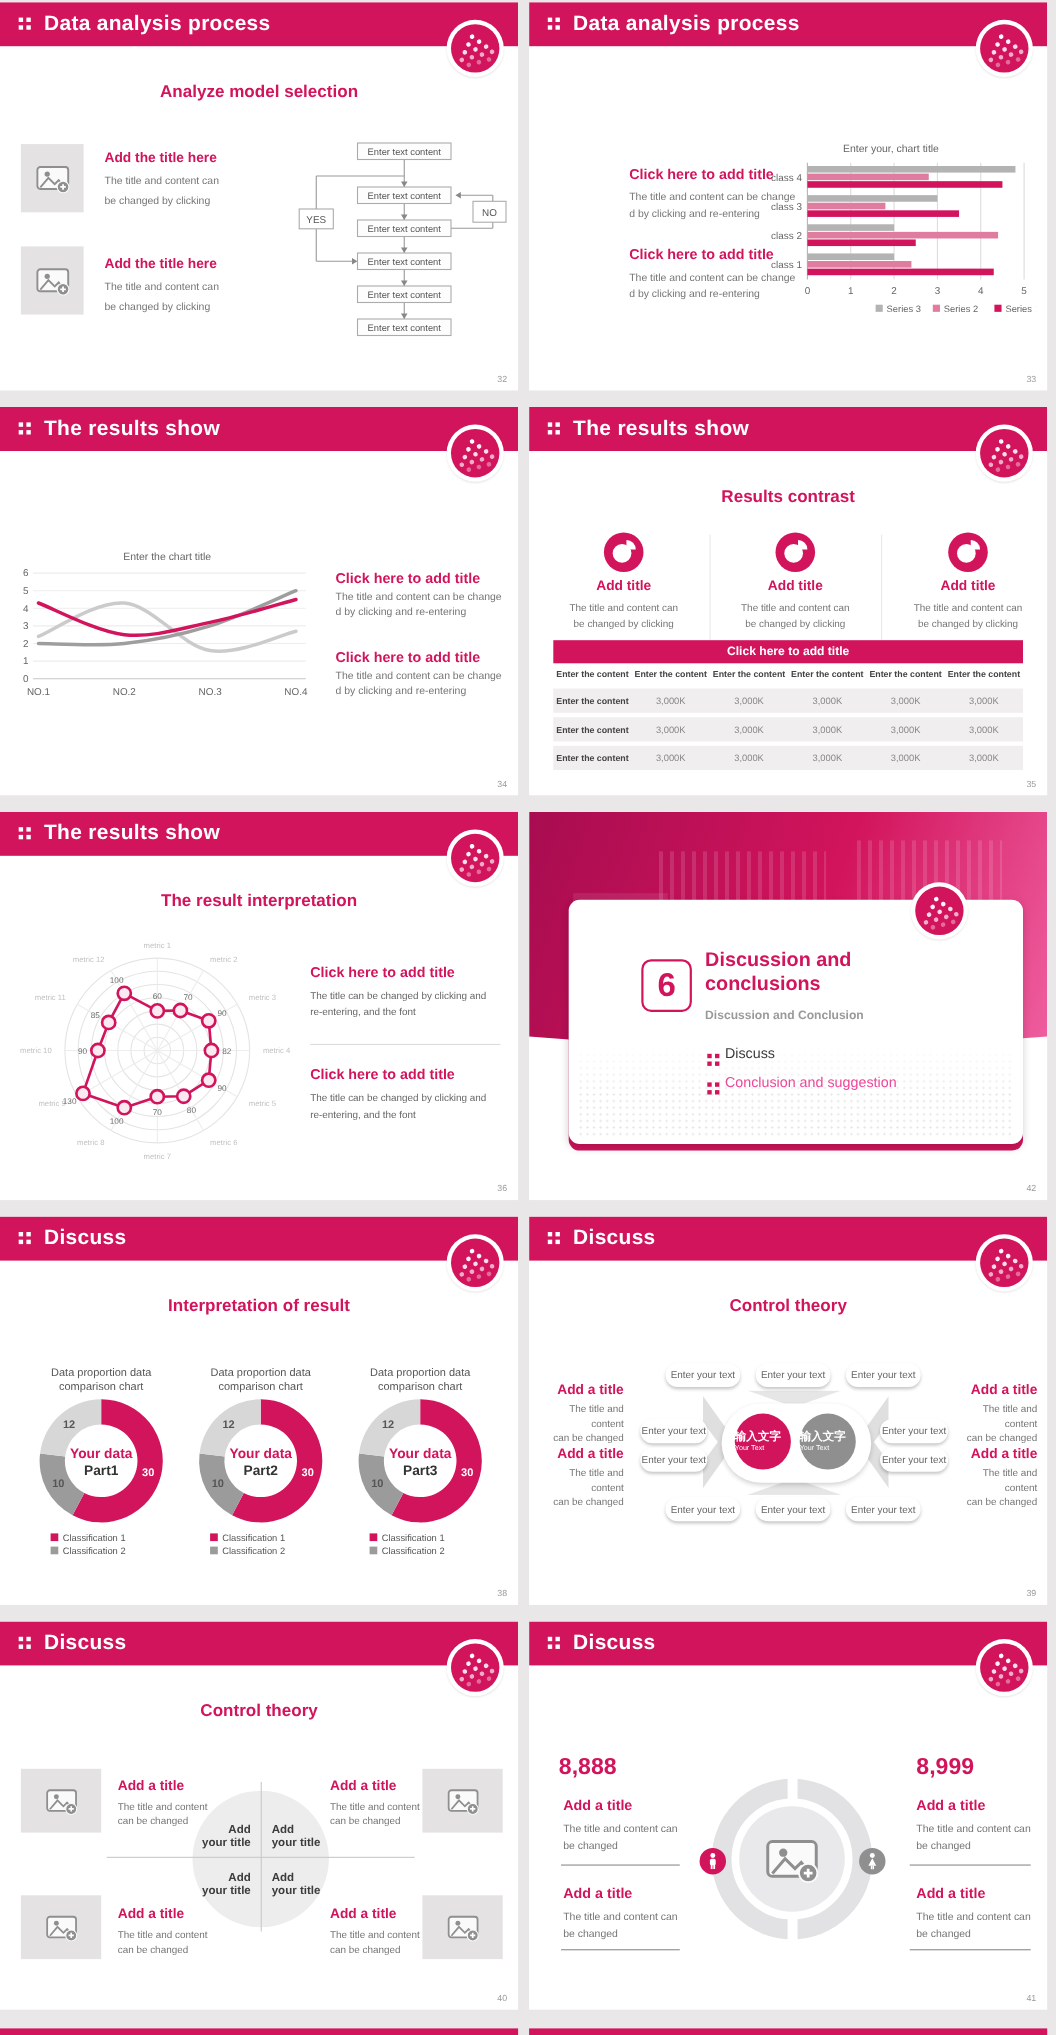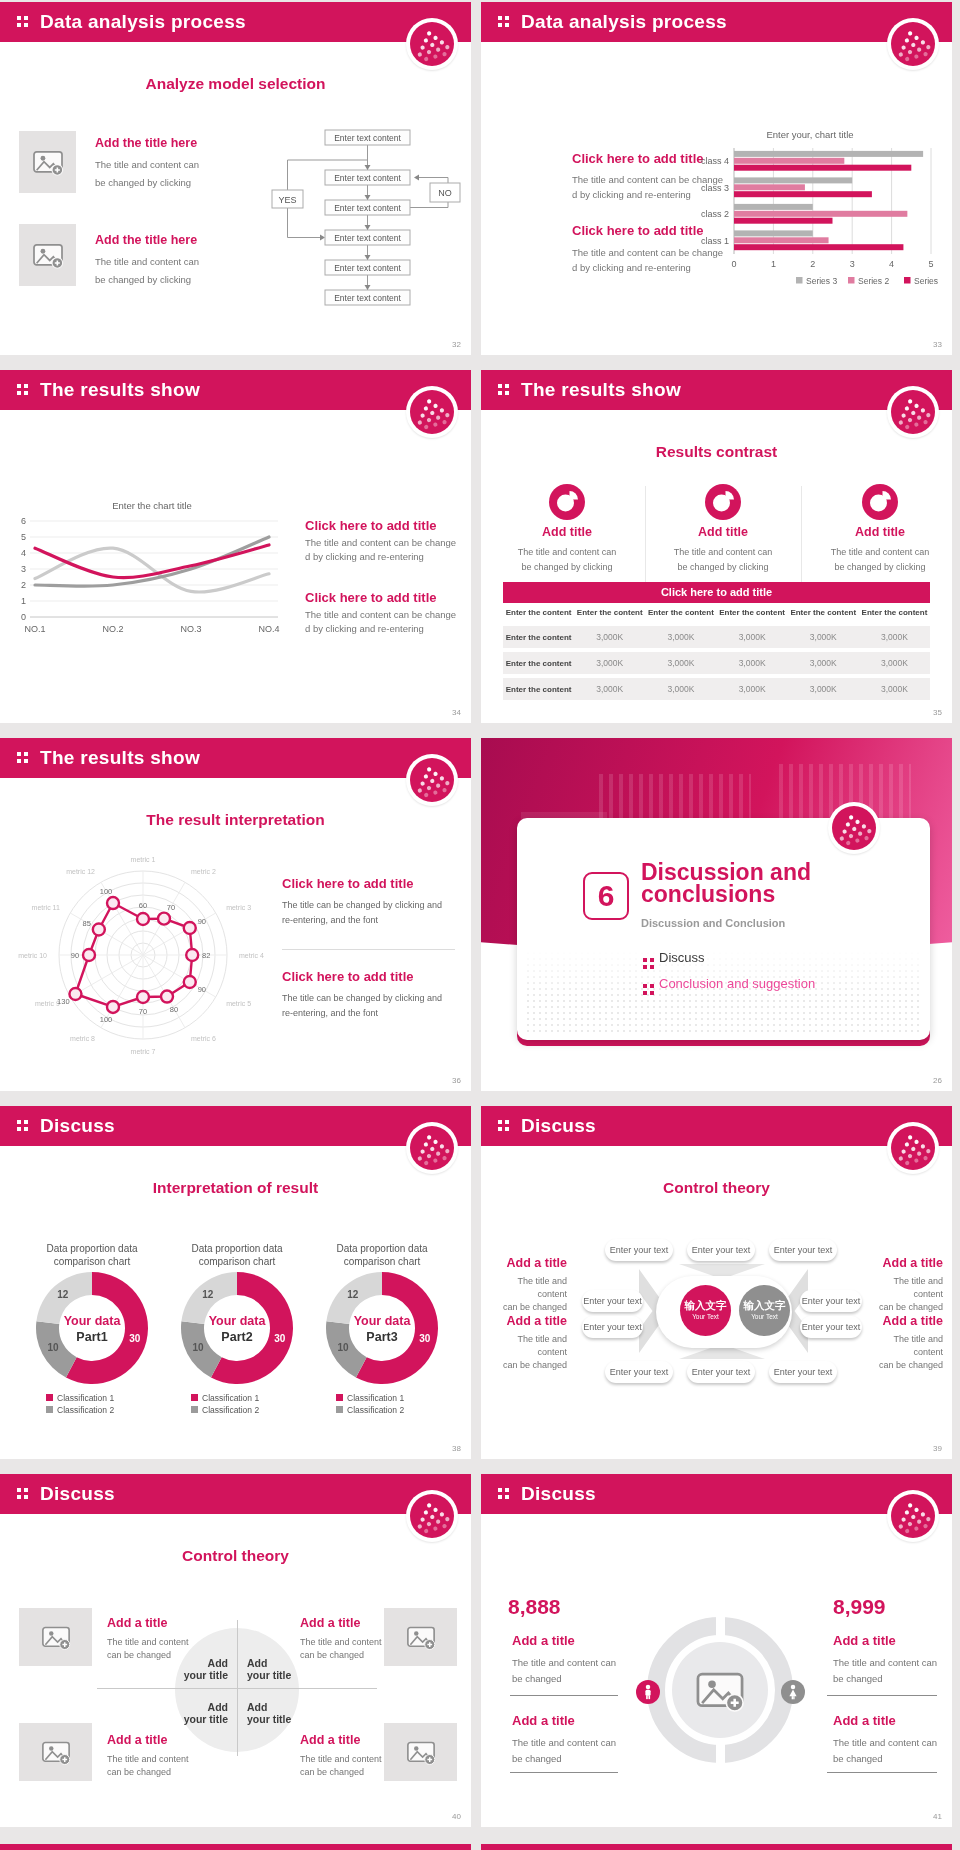--- a/index.html
+++ b/index.html
@@ -24,21 +24,21 @@
   .ph{background:#E4E2E2;display:flex;align-items:center;justify-content:center;}
   svg.ph-ic{display:block;}
   .pill{position:absolute;height:22px;background:#fff;border-radius:11px;box-shadow:0 2px 3px rgba(0,0,0,.22);
         color:#666;font-size:9px;text-align:center;line-height:22px;z-index:3;}
   .cell{flex:1;text-align:center;}
   .trow{display:flex;align-items:center;height:22px;background:#F0EEEE;margin-bottom:4px;}
   .chev{position:absolute;width:30px;height:84px;background:#DFDFDF;z-index:1;
         clip-path:polygon(0 0,100% 50%,0 100%,0 72%,45% 50%,0 28%);}
   .vtri{position:absolute;width:86px;height:15px;background:#E6E6E6;z-index:1;
         clip-path:polygon(0 0,100% 0,50% 100%);}
-  .ccirc{position:absolute;width:51px;height:51px;border-radius:50%;z-index:3;color:#fff;text-align:center;margin-left:12px;}
+  .ccirc{position:absolute;width:51px;height:51px;border-radius:50%;z-index:3;color:#fff;}
   .ccirc .cn{font-size:10.5px;font-weight:bold;margin-top:14px;}
   .ccirc .en{font-size:6.5px;}
   .pcirc{position:absolute;width:24px;height:24px;border-radius:50%;display:flex;align-items:center;justify-content:center;}
   .card{position:absolute;left:36px;top:80px;width:413px;height:222px;border-radius:10px;background:#fff;
         box-shadow:0 3px 8px rgba(0,0,0,.18);}
   .card:after{content:'';position:absolute;left:8px;right:8px;bottom:5px;height:85px;
         background-image:radial-gradient(circle,#cfcfcf 0.9px,transparent 1px);background-size:6px 6px;opacity:.45;
         -webkit-mask-image:linear-gradient(180deg,transparent,#000 55%);mask-image:linear-gradient(180deg,transparent,#000 55%);}
   .card-back{position:absolute;left:36px;top:86px;width:413px;height:222px;border-radius:10px;background:var(--ac);}
   .pinkbg{position:absolute;left:0;top:0;right:0;height:222px;
@@ -520,33 +520,33 @@
             <circle cx="36" cy="29" r="2.1" fill="#fff" opacity="0.65"></circle>
             <circle cx="12.5" cy="35" r="2.1" fill="#fff" opacity="0.38"></circle>
             <circle cx="22" cy="35" r="2.1" fill="#fff" opacity="0.38"></circle>
             <circle cx="31.5" cy="35" r="2.1" fill="#fff" opacity="0.38"></circle>
           </g>
         </svg>
       </div>
     </div>
 
   <div class="abs" style="left:102px;top:134px;width:42px;height:44px;border:2.5px solid var(--ac);border-radius:9px;color:var(--ac);font-size:30px;font-weight:bold;text-align:center;line-height:44px">6</div>
-  <div class="abs it" style="left:160px;top:123px;font-size:23px;line-height:22px">
+  <div class="abs it" style="left:160px;top:123px;font-size:18px;line-height:22px">
     <div>Discussion and</div>
       <div>conclusions</div>
   </div>
   <div class="abs" style="left:160px;top:179px;font-size:11px;font-weight:bold;color:#9a9a9a">Discussion and Conclusion</div>
 
   <div class="abs" style="left:162px;top:212px;font-size:13px;color:#3a3a3a">
     <span class="m2" style="color:var(--ac);margin-right:12px"></span><span>Discuss</span>
   </div>
   <div class="abs" style="left:162px;top:238px;font-size:13px;color:#ec4899">
     <span class="m2" style="color:var(--ac);margin-right:12px"></span><span>Conclusion and suggestion</span>
   </div>
-  <div class="pnum">26</div>
+  <div class="pnum">42</div>
 </section>
 
 <section class="slide" id="s38" style="left:0;top:1106px">
   <div class="hbar">
     <span class="m2"></span>
     <span class="htitle">Discuss</span>
   </div>
   <div class="logo">
       <div class="logo-in">
         <svg class="logo-dots" viewBox="0 0 44 44">

